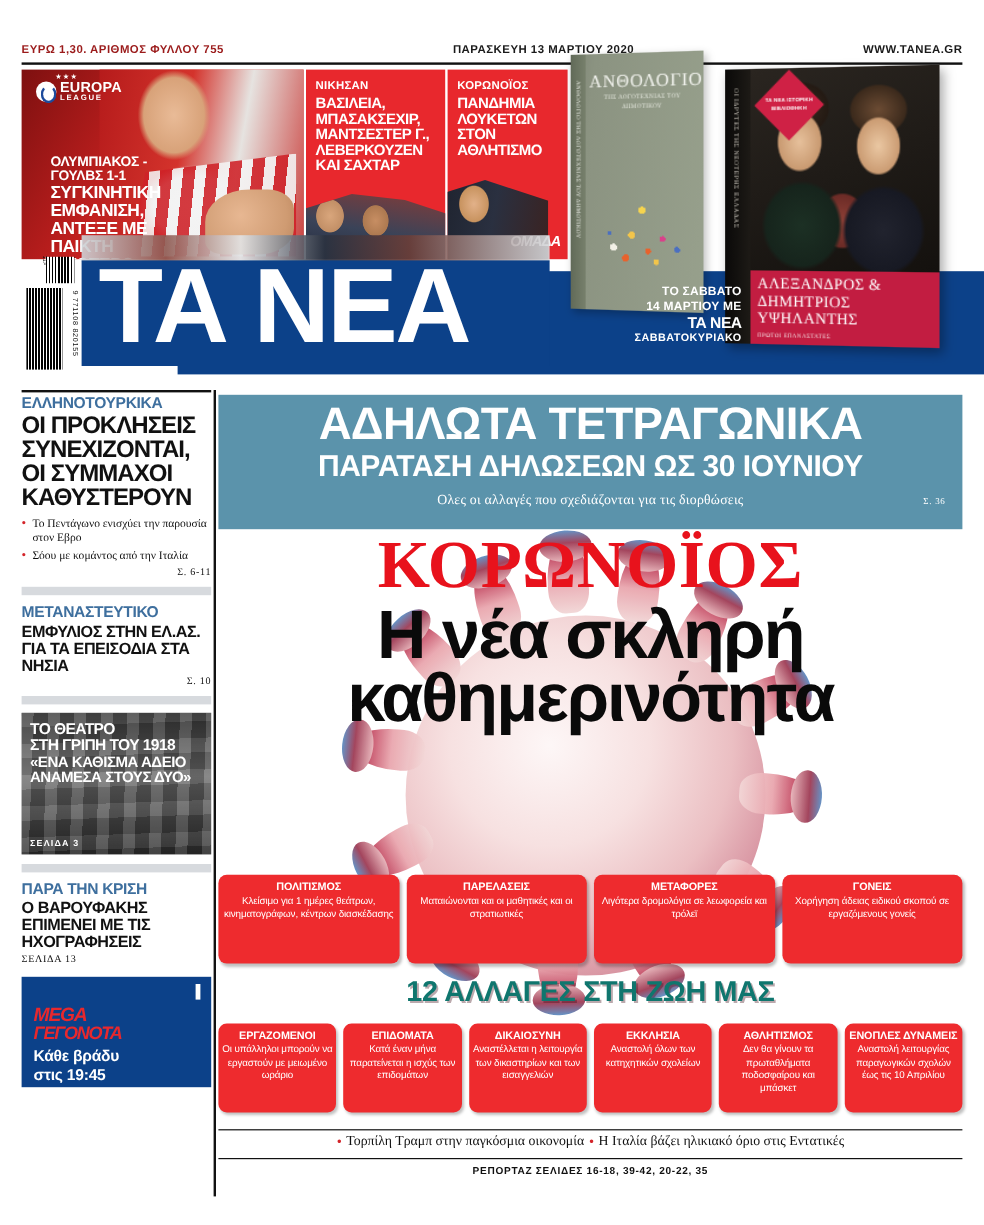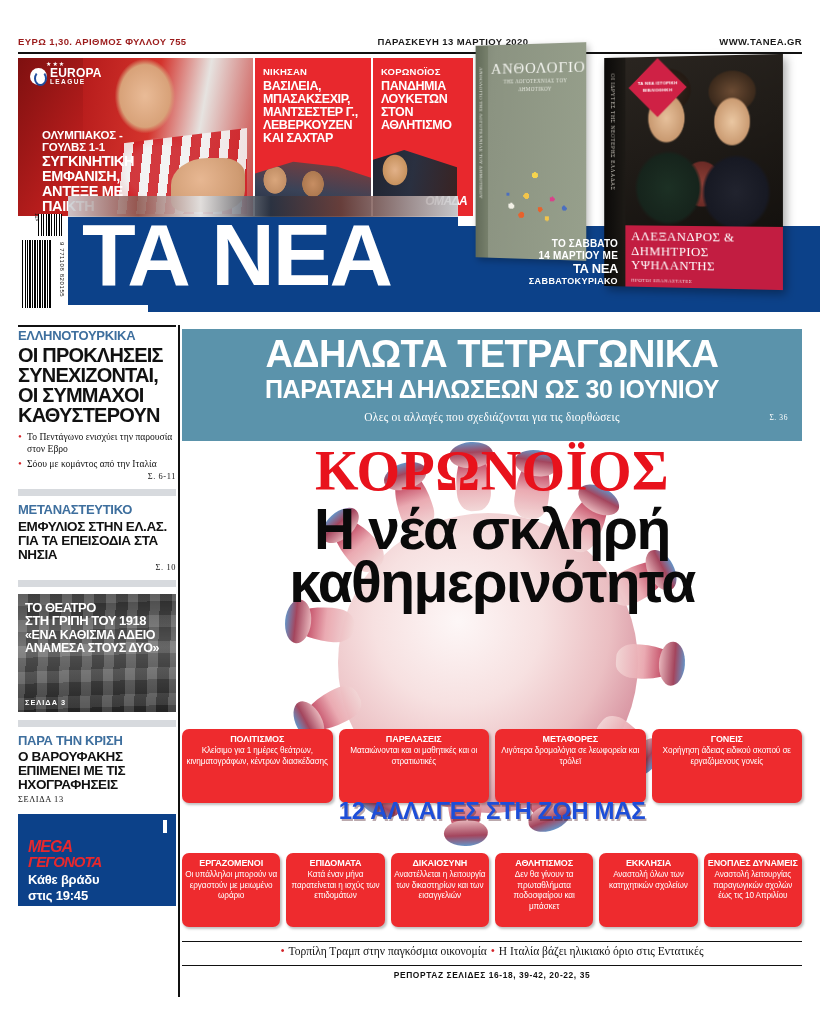--- a/index.html
+++ b/index.html
@@ -473,22 +473,22 @@
   .card .c-title {
     display: block; font-size: 9px; font-weight: 900; letter-spacing: -.1px;
     margin-bottom: 2px;
   }
   .card .c-body {
     display: block; font-size: 8.2px; font-weight: 400; line-height: 1.28;
     letter-spacing: -.1px;
   }
 
   .mid-banner {
-    position: absolute; left: 0; top: 472px; width: 620px; text-align: center;
-    font-size: 24px; font-weight: 900; color: #1d4ed8; letter-spacing: -.3px;
+    position: absolute; left: 0; top: 488px; width: 620px; text-align: center;
+    font-size: 24px; font-weight: 900; color: #0f766e; letter-spacing: -.3px;
     text-shadow: 1.5px 1.5px 0 rgba(60,10,20,.35);
   }
 
   
   .foot-rule-top {
     position: absolute; left: 0; top: 616px; width: 620px; height: 1.4px; background: #111;
   }
   .foot-teasers {
     position: absolute; left: 0; top: 620px; width: 620px;
     display: flex; justify-content: center; gap: 4px;
@@ -716,26 +716,26 @@
       </div>
       <div class="card">
         <span class="c-title">ΕΠΙΔΟΜΑΤΑ</span>
         <span class="c-body">Κατά έναν μήνα παρατείνεται η ισχύς των επιδομάτων</span>
       </div>
       <div class="card">
         <span class="c-title">ΔΙΚΑΙΟΣΥΝΗ</span>
         <span class="c-body">Αναστέλλεται η λειτουργία των δικαστηρίων και των εισαγγελιών</span>
       </div>
       <div class="card">
+        <span class="c-title">ΕΚΚΛΗΣΙΑ</span>
+        <span class="c-body">Αναστολή όλων των κατηχητικών σχολείων</span>
+      </div>
+      <div class="card">
         <span class="c-title">ΑΘΛΗΤΙΣΜΟΣ</span>
         <span class="c-body">Δεν θα γίνουν τα πρωταθλήματα ποδοσφαίρου και μπάσκετ</span>
-      </div>
-      <div class="card">
-        <span class="c-title">ΕΚΚΛΗΣΙΑ</span>
-        <span class="c-body">Αναστολή όλων των κατηχητικών σχολείων</span>
       </div>
       <div class="card">
         <span class="c-title">ΕΝΟΠΛΕΣ ΔΥΝΑΜΕΙΣ</span>
         <span class="c-body">Αναστολή λειτουργίας παραγωγικών σχολών έως τις 10 Απριλίου</span>
       </div>
     </div>
 
     <div class="foot-rule-top"></div>
     <div class="foot-teasers">
       <span class="t">Τορπίλη Τραμπ στην παγκόσμια οικονομία</span>

